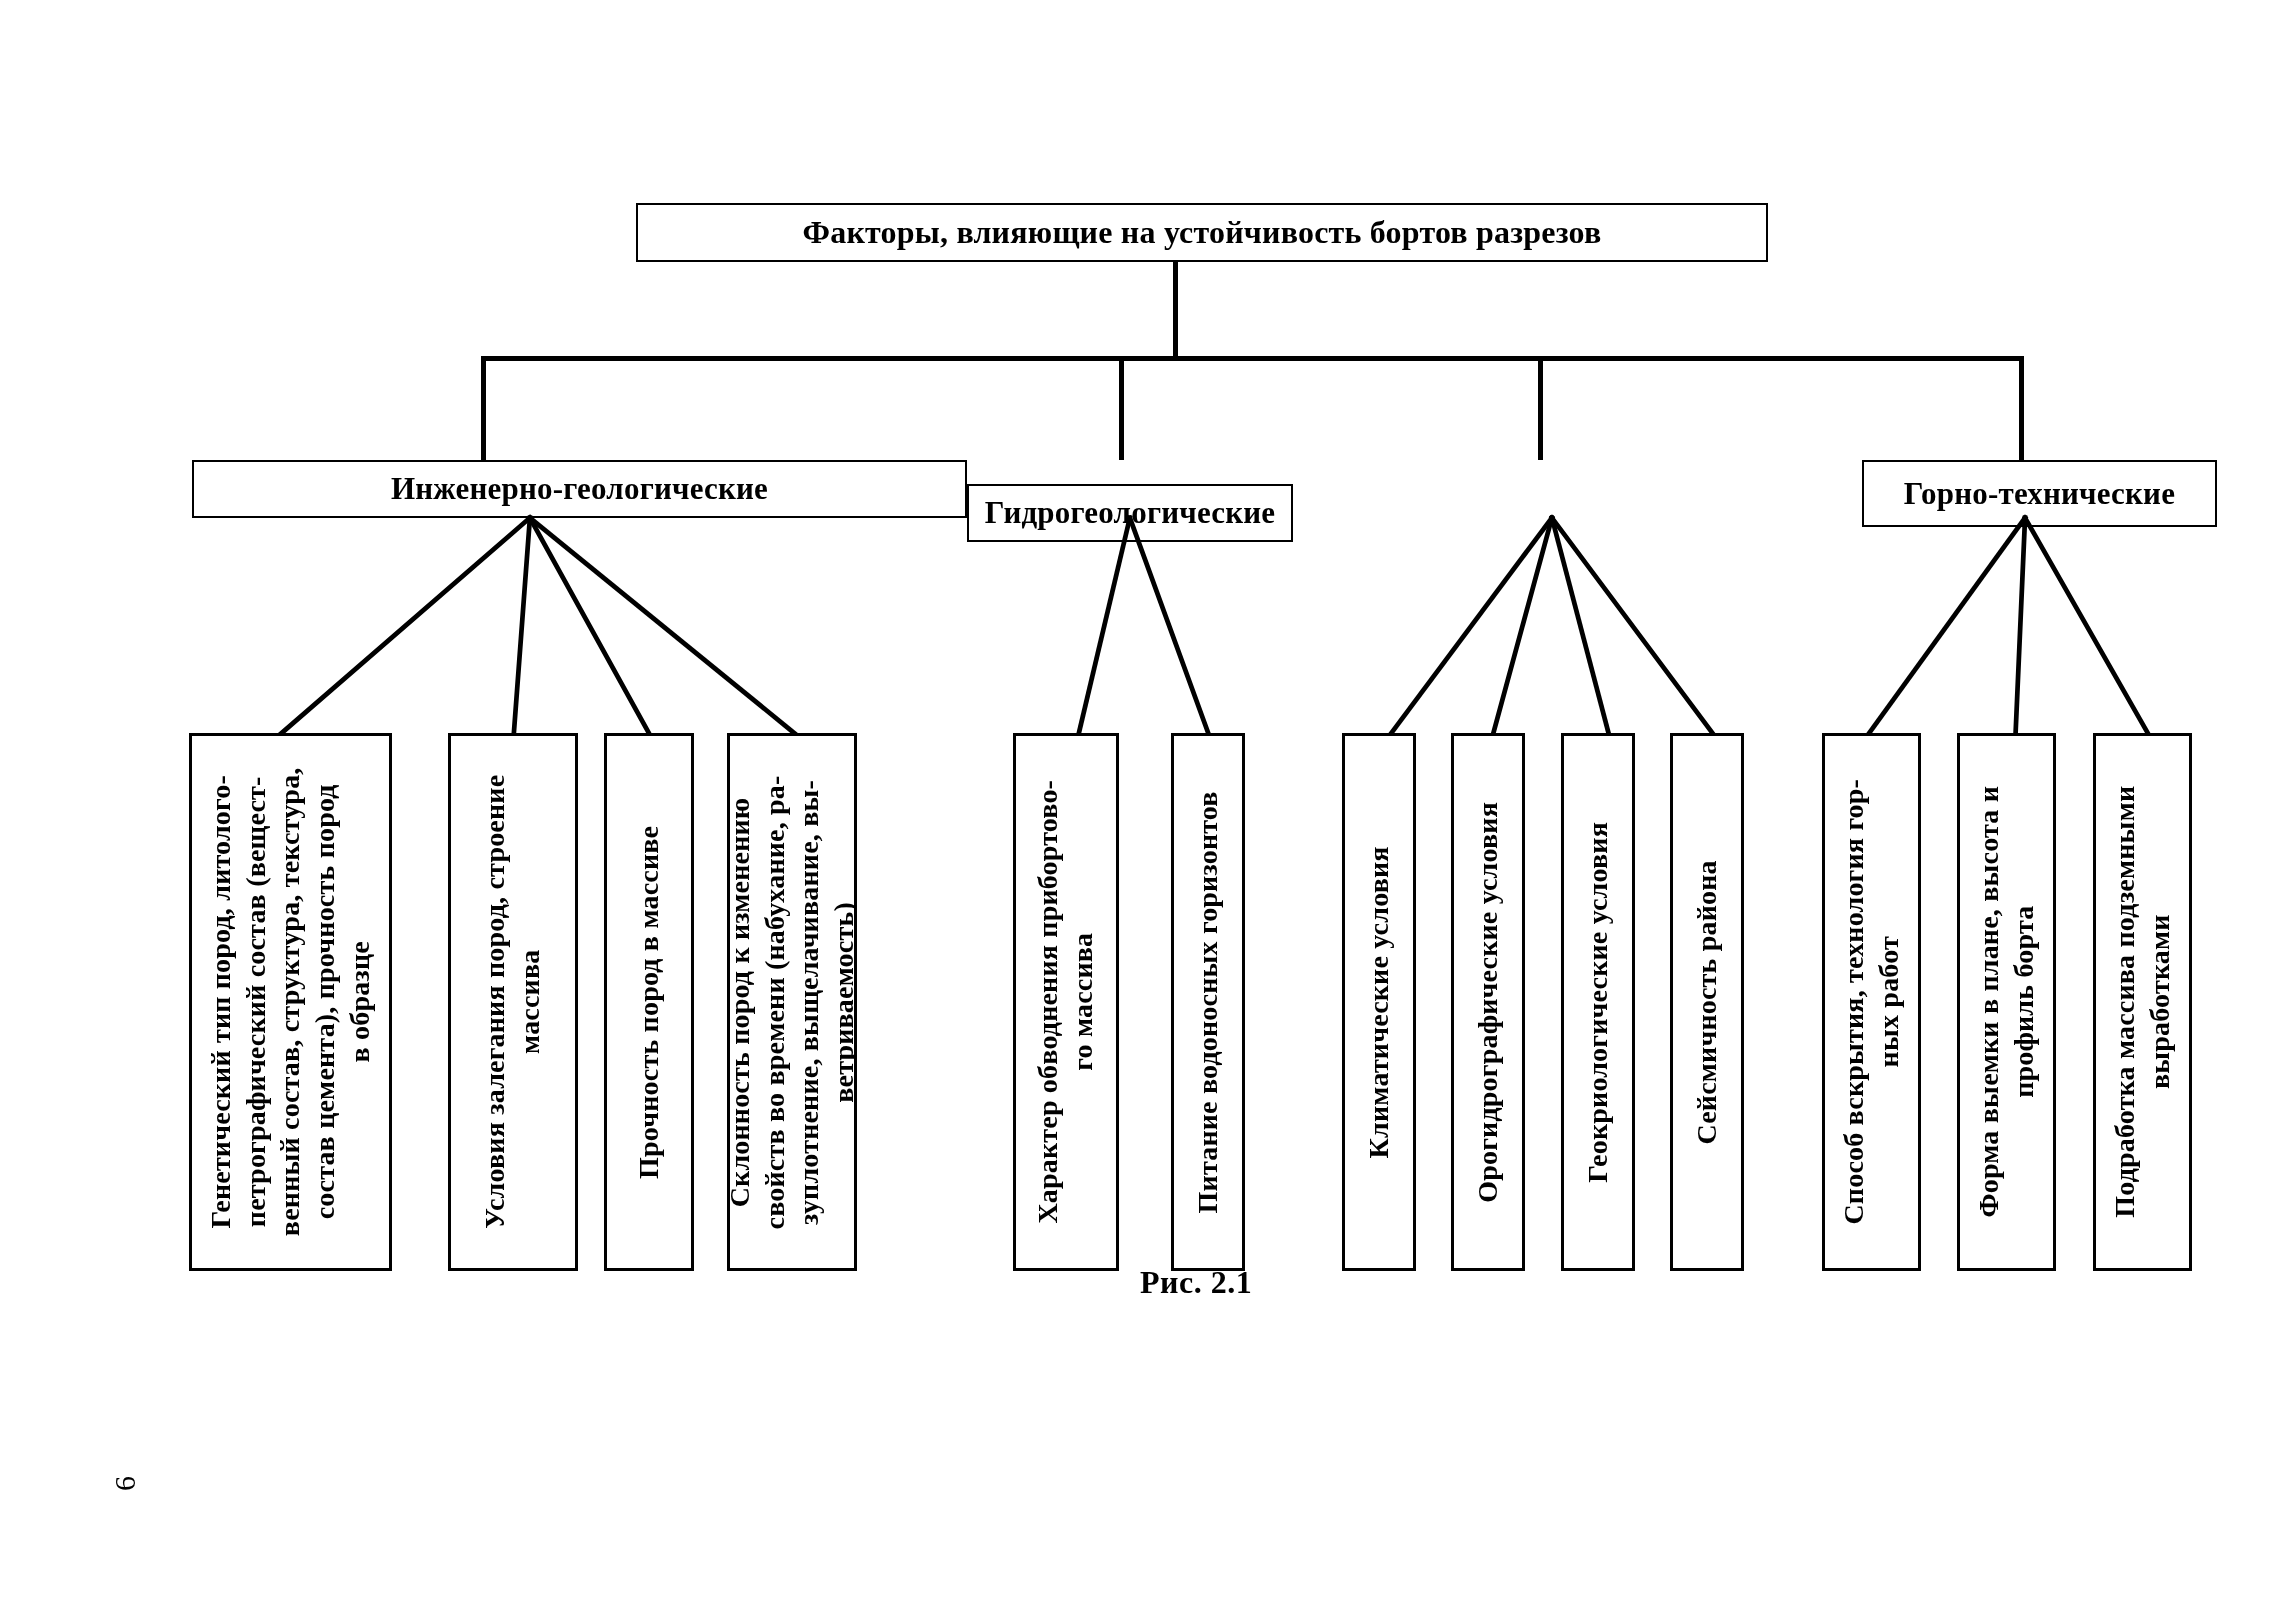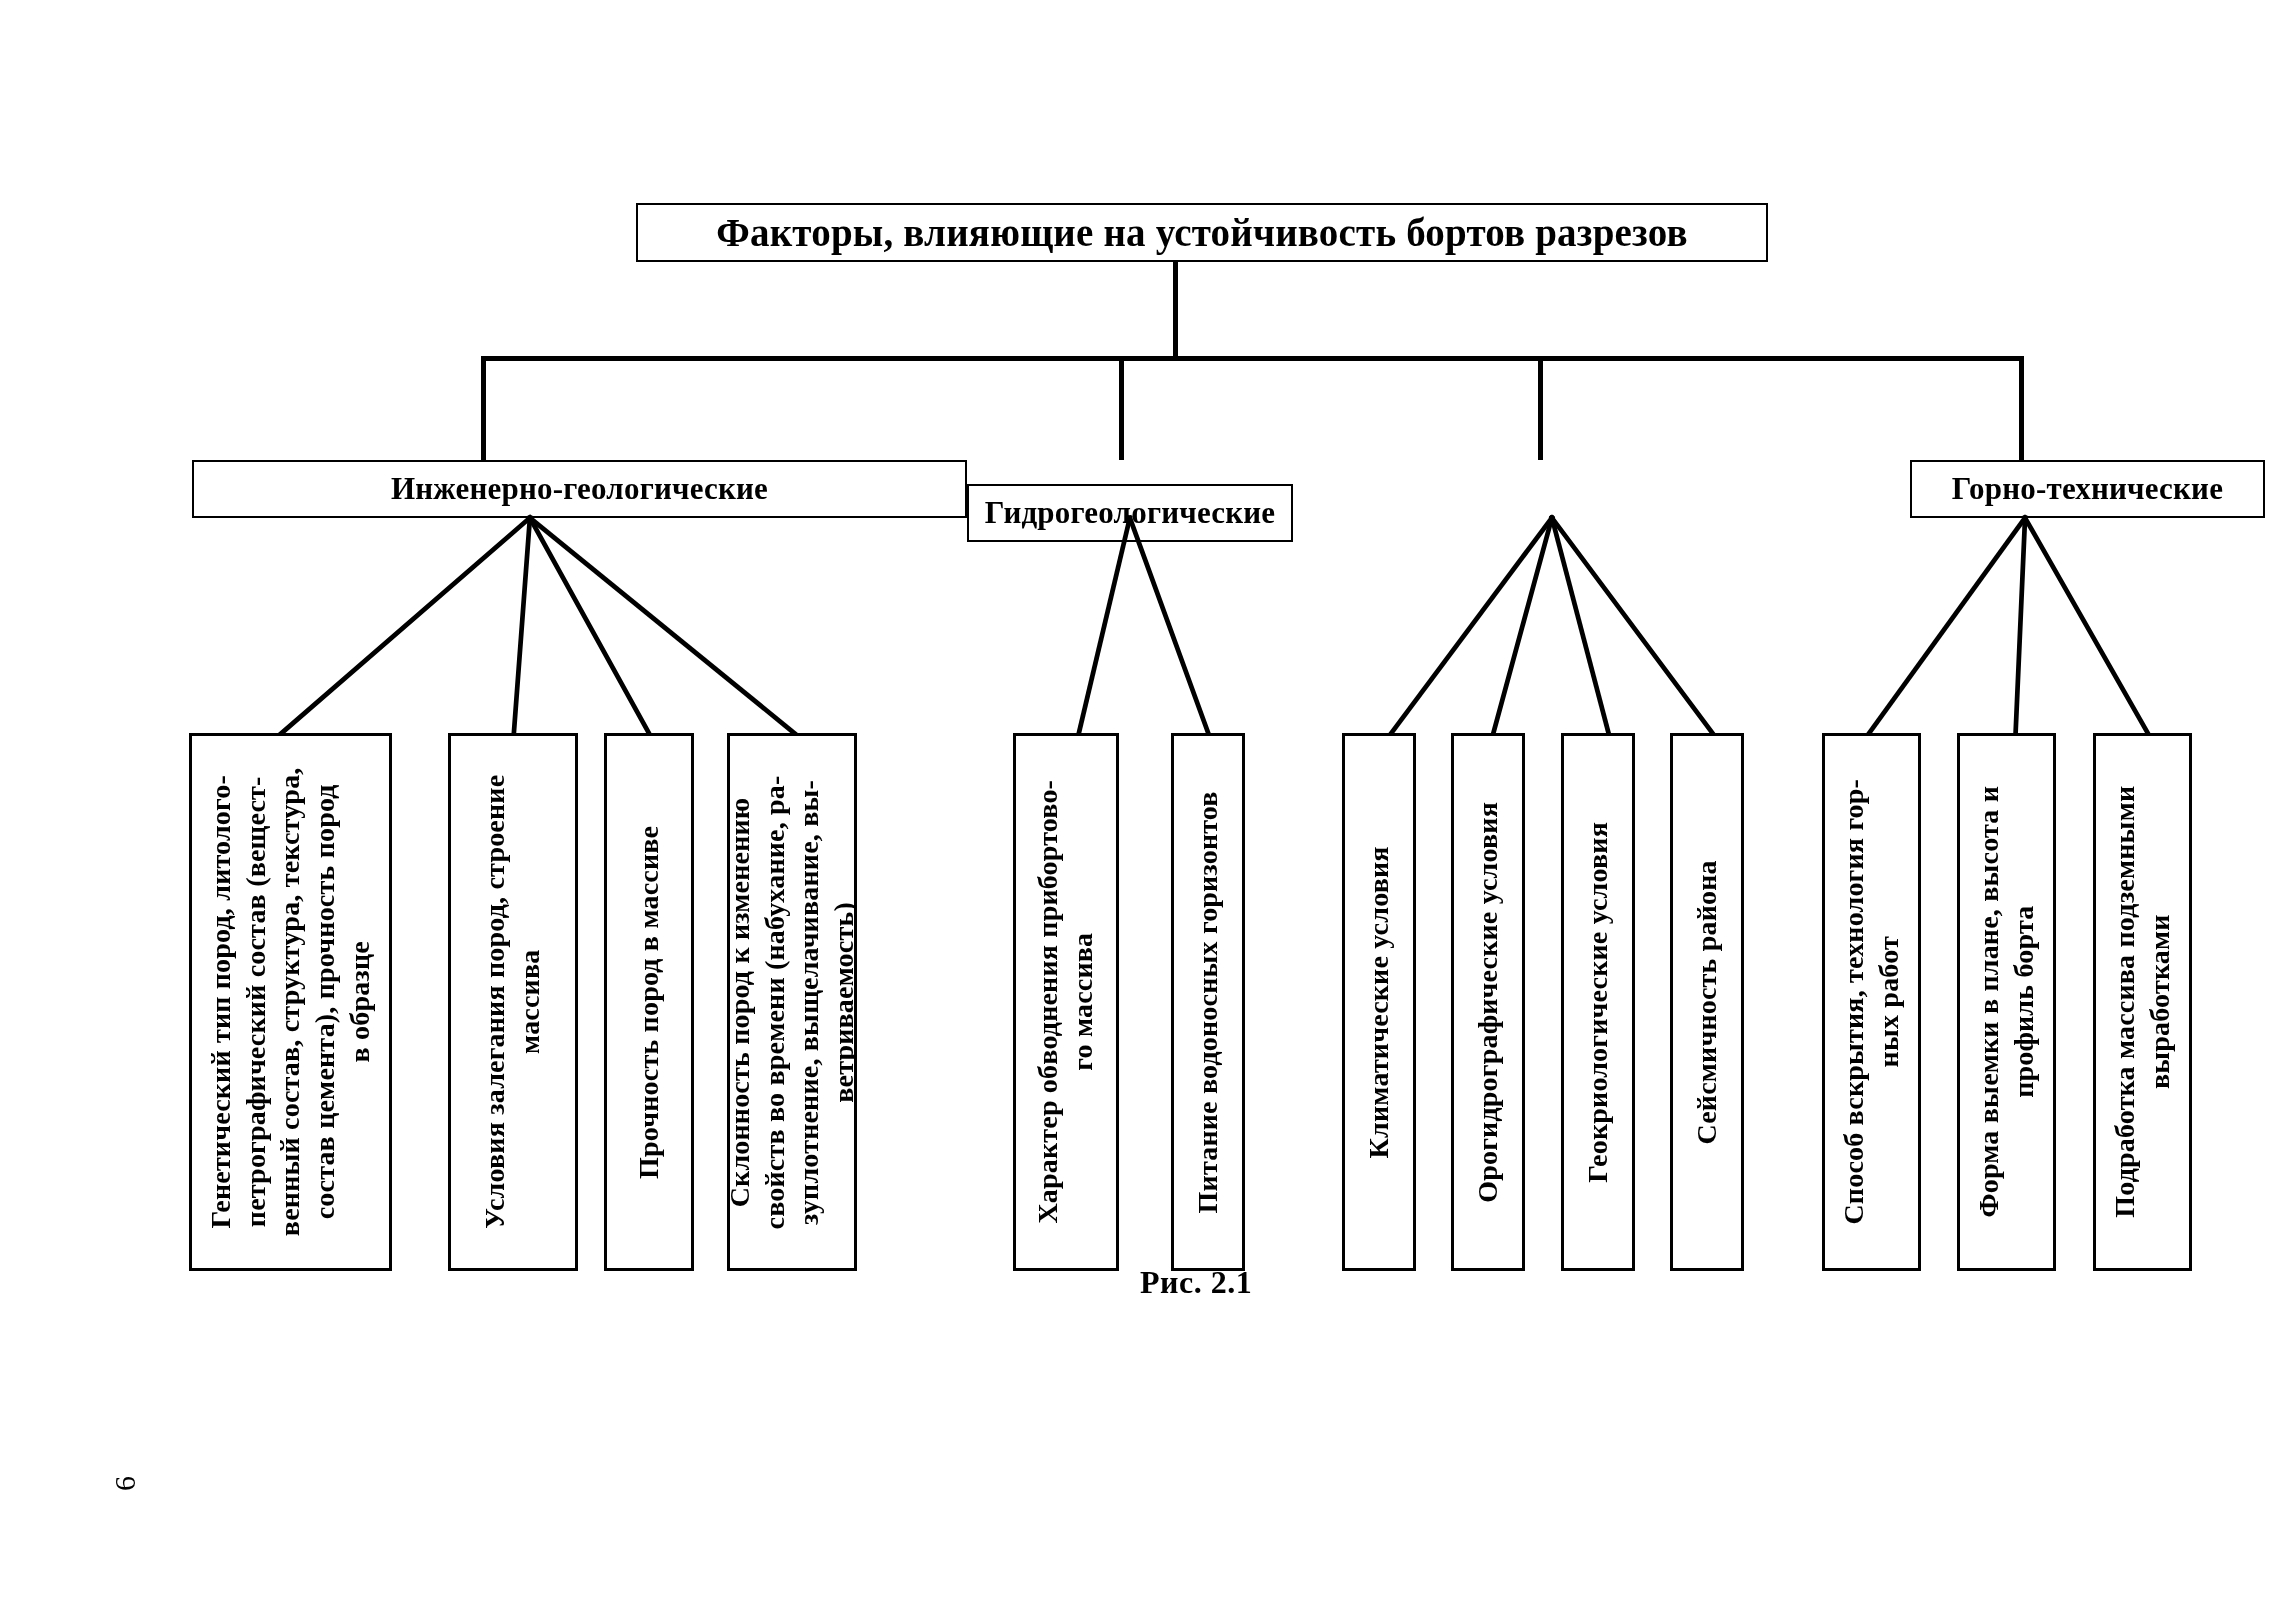--- a/index.html
+++ b/index.html
@@ -27,21 +27,21 @@
     background: #ffffff;
     display: flex;
     align-items: center;
     justify-content: center;
     text-align: center;
     line-height: 1.16;
   }
 
   
   .root-box {
-    font-size: 39px;
+    font-size: 32px;
     font-weight: 700;
     letter-spacing: 0.2px;
     padding: 5.7px 9.5px;
   }
 
   
   .cat-box {
     font-size: 31px;
     font-weight: 700;
     letter-spacing: 0.2px;
@@ -119,21 +119,21 @@
 
   <div class="box cat-box" style="left:192px; top:460px; width:775px; height:58px;">
     <span>Инженерно-геологические</span>
   </div>
 
   <div class="box cat-box" style="left:967px; top:460px; width:326px; height:58px;margin-top:24px;">
     <span>Гидрогеологические</span>
   </div>
 
 
-  <div class="box cat-box" style="left:1862px; top:460px; width:355px; height:58px;margin-left:48px;">
+  <div class="box cat-box" style="left:1862px; top:460px; width:355px; height:67px;">
     <span>Горно-технические</span>
   </div>
 
   <svg class="fan" viewBox="0 0 2420 1701" xmlns="http://www.w3.org/2000/svg">
     <g stroke="#000000" stroke-width="5" fill="none" stroke-linecap="square">
 
       <line x1="560" y1="547" x2="297" y2="775"></line>
       <line x1="560" y1="547" x2="543" y2="775"></line>
       <line x1="560" y1="547" x2="686" y2="775"></line>
       <line x1="560" y1="547" x2="840" y2="775"></line>

